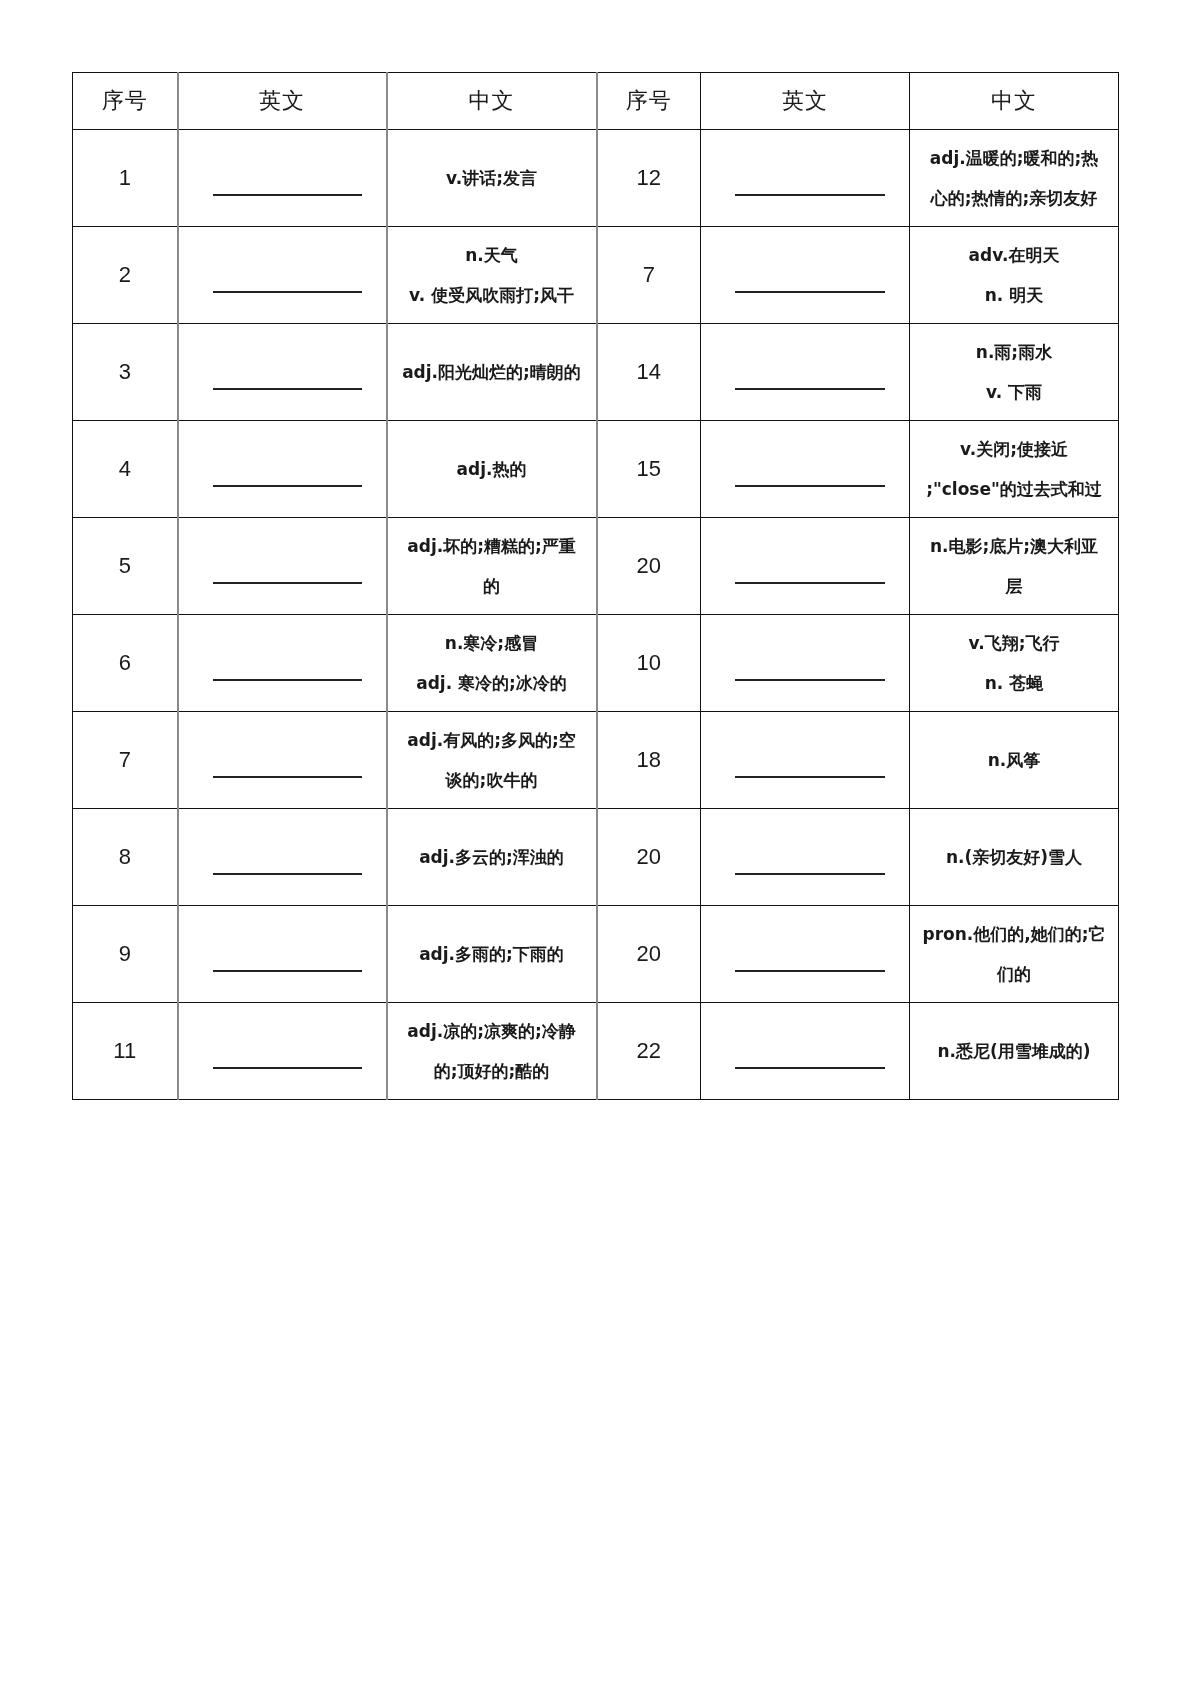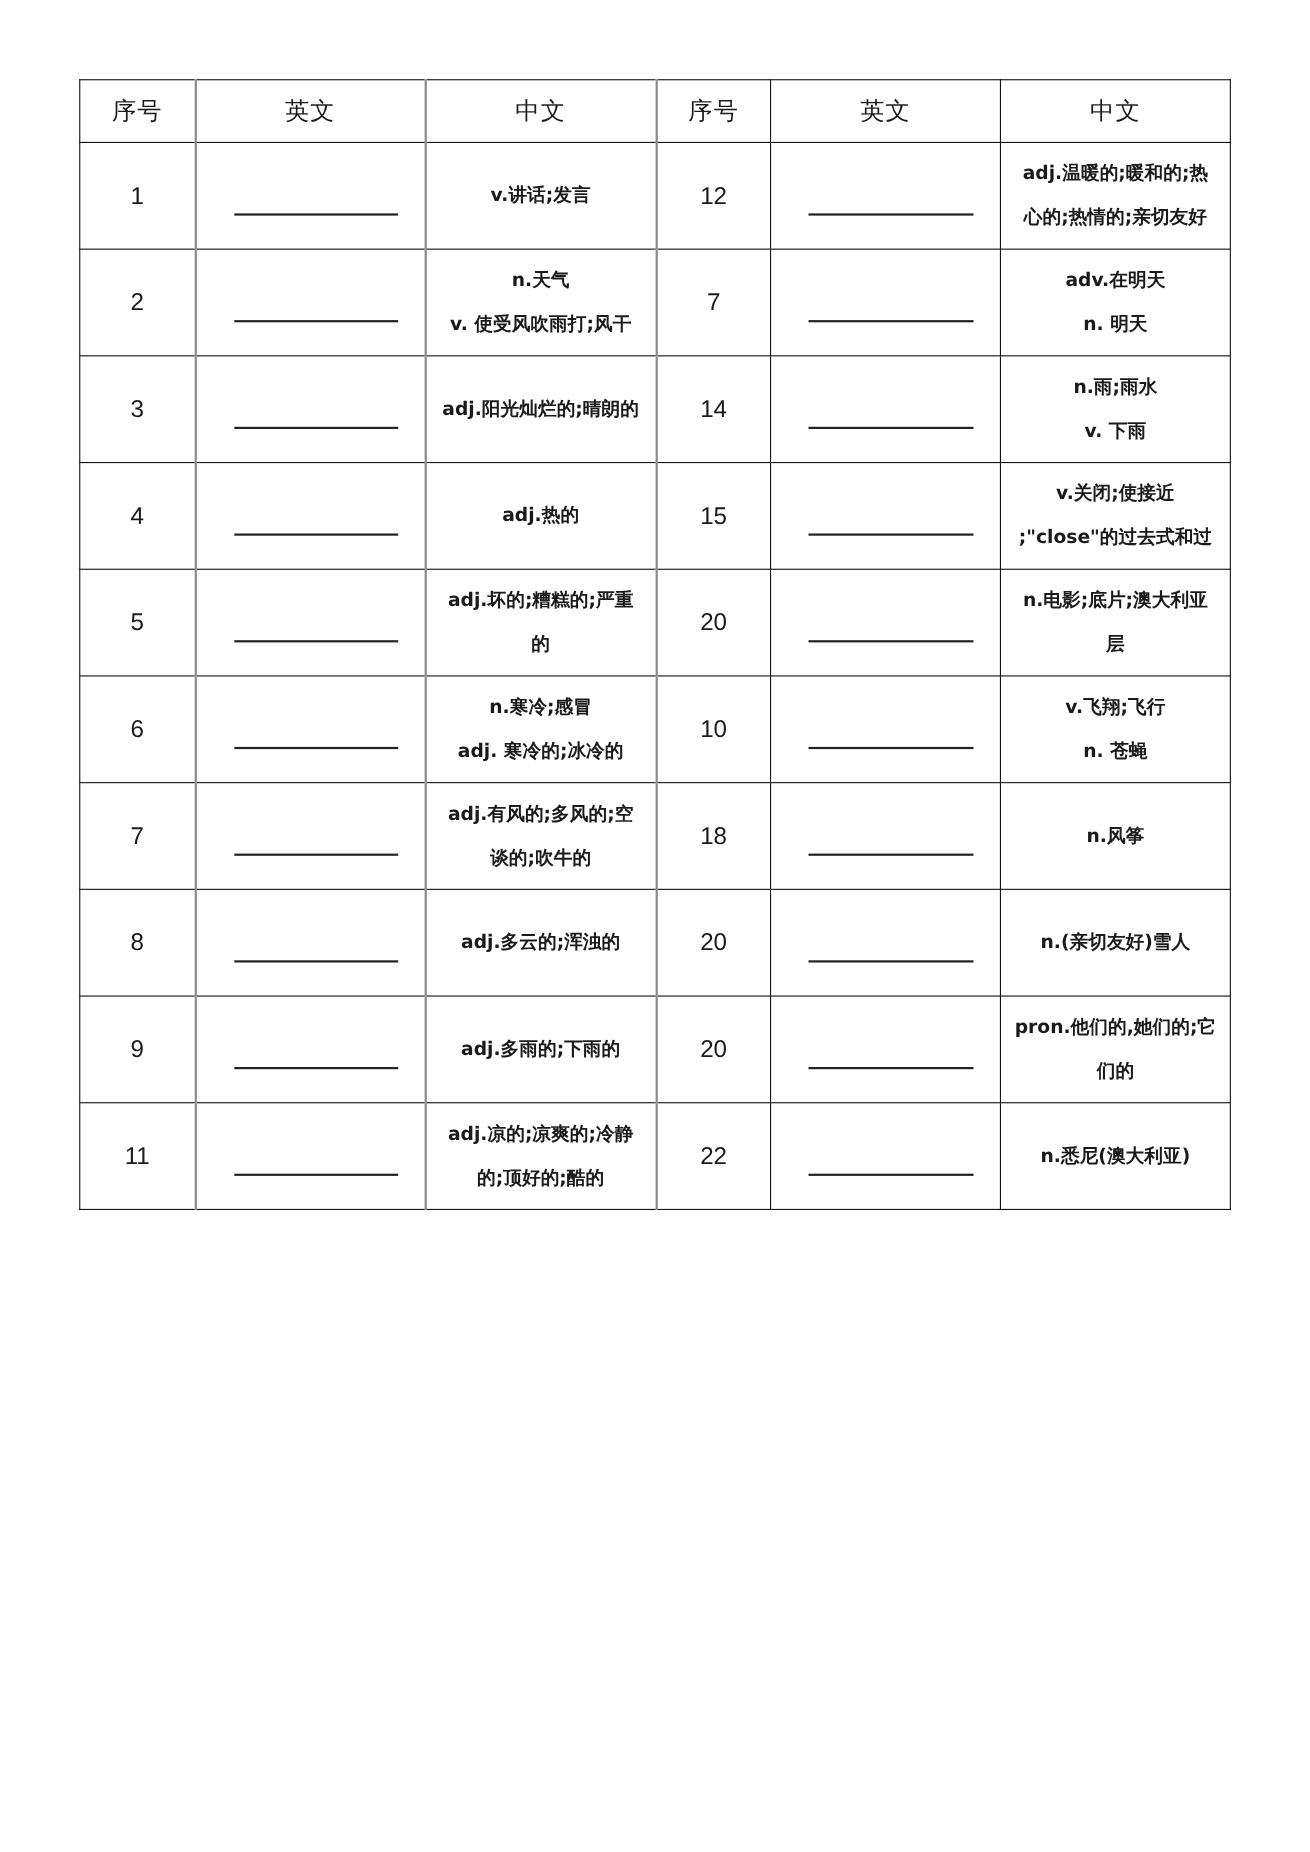--- a/index.html
+++ b/index.html
@@ -283,18 +283,18 @@
           </td>
     <td class="zh gl gr">
             <span class="zh-line">adj.凉的;凉爽的;冷静</span>
             <span class="zh-line">的;顶好的;酷的</span>
           </td>
     <td class="num gl"><span>22</span></td>
     <td class="blank-cell">
             <div class="blank-line"></div>
           </td>
     <td class="zh">
-            <span class="zh-line">n.悉尼(澳大利亚)</span>
+            <span class="zh-line">n.悉尼(用雪堆成的)</span>
           </td>
   </tr>
 </tbody>
   </table>
 </div>
 
 </body></html>

